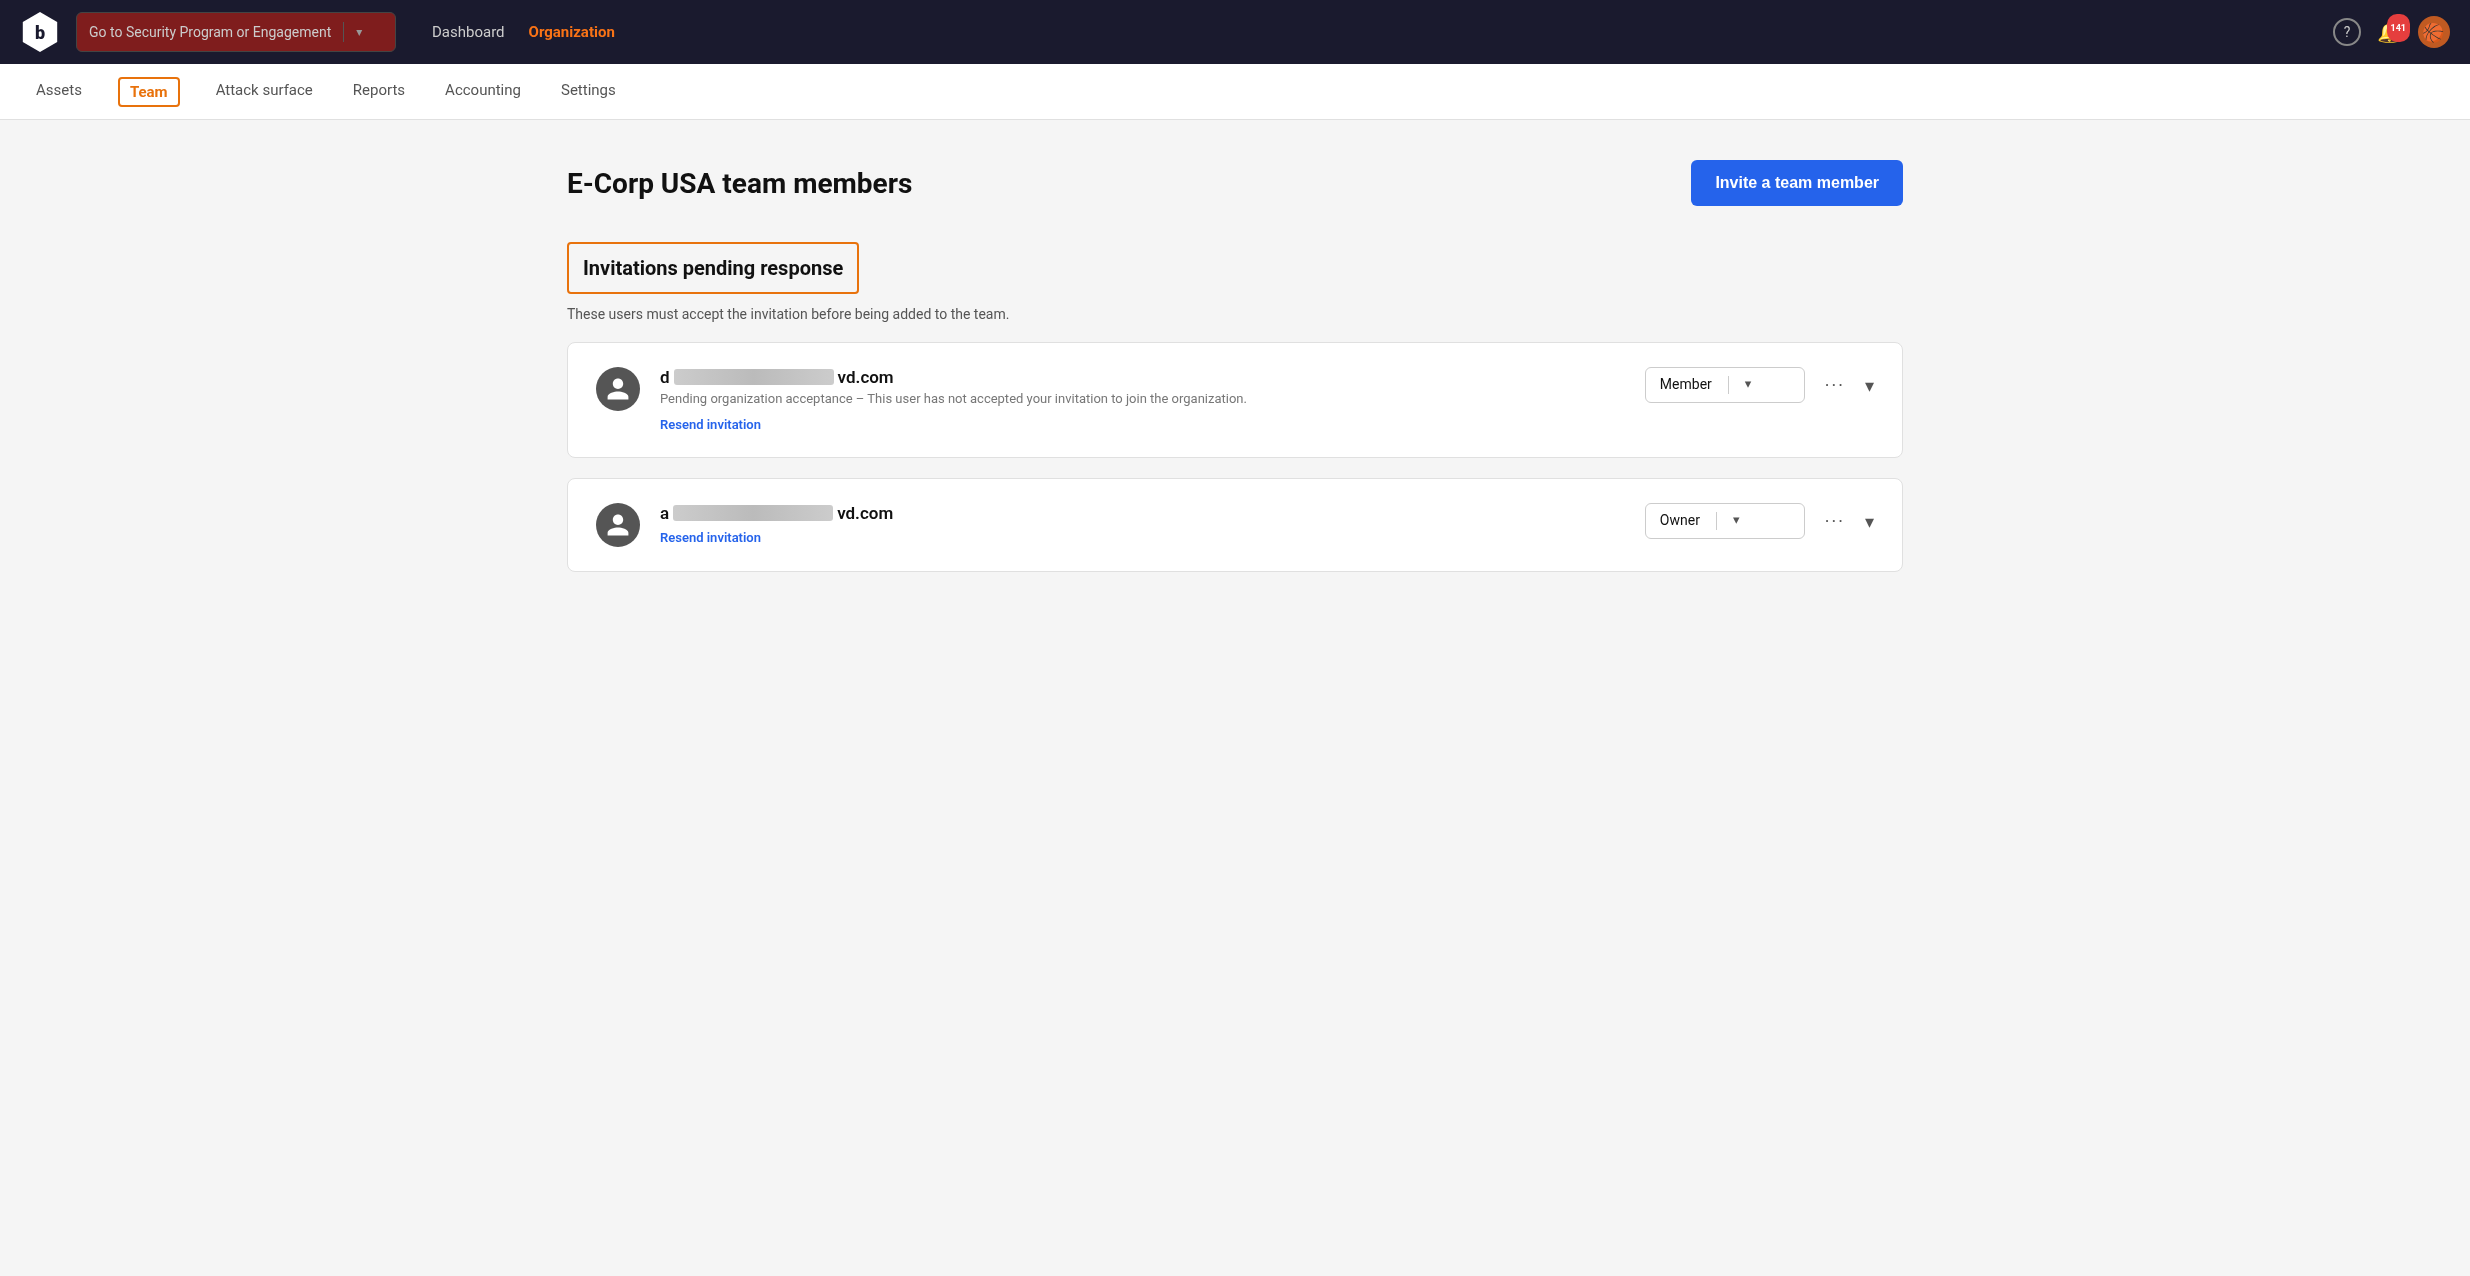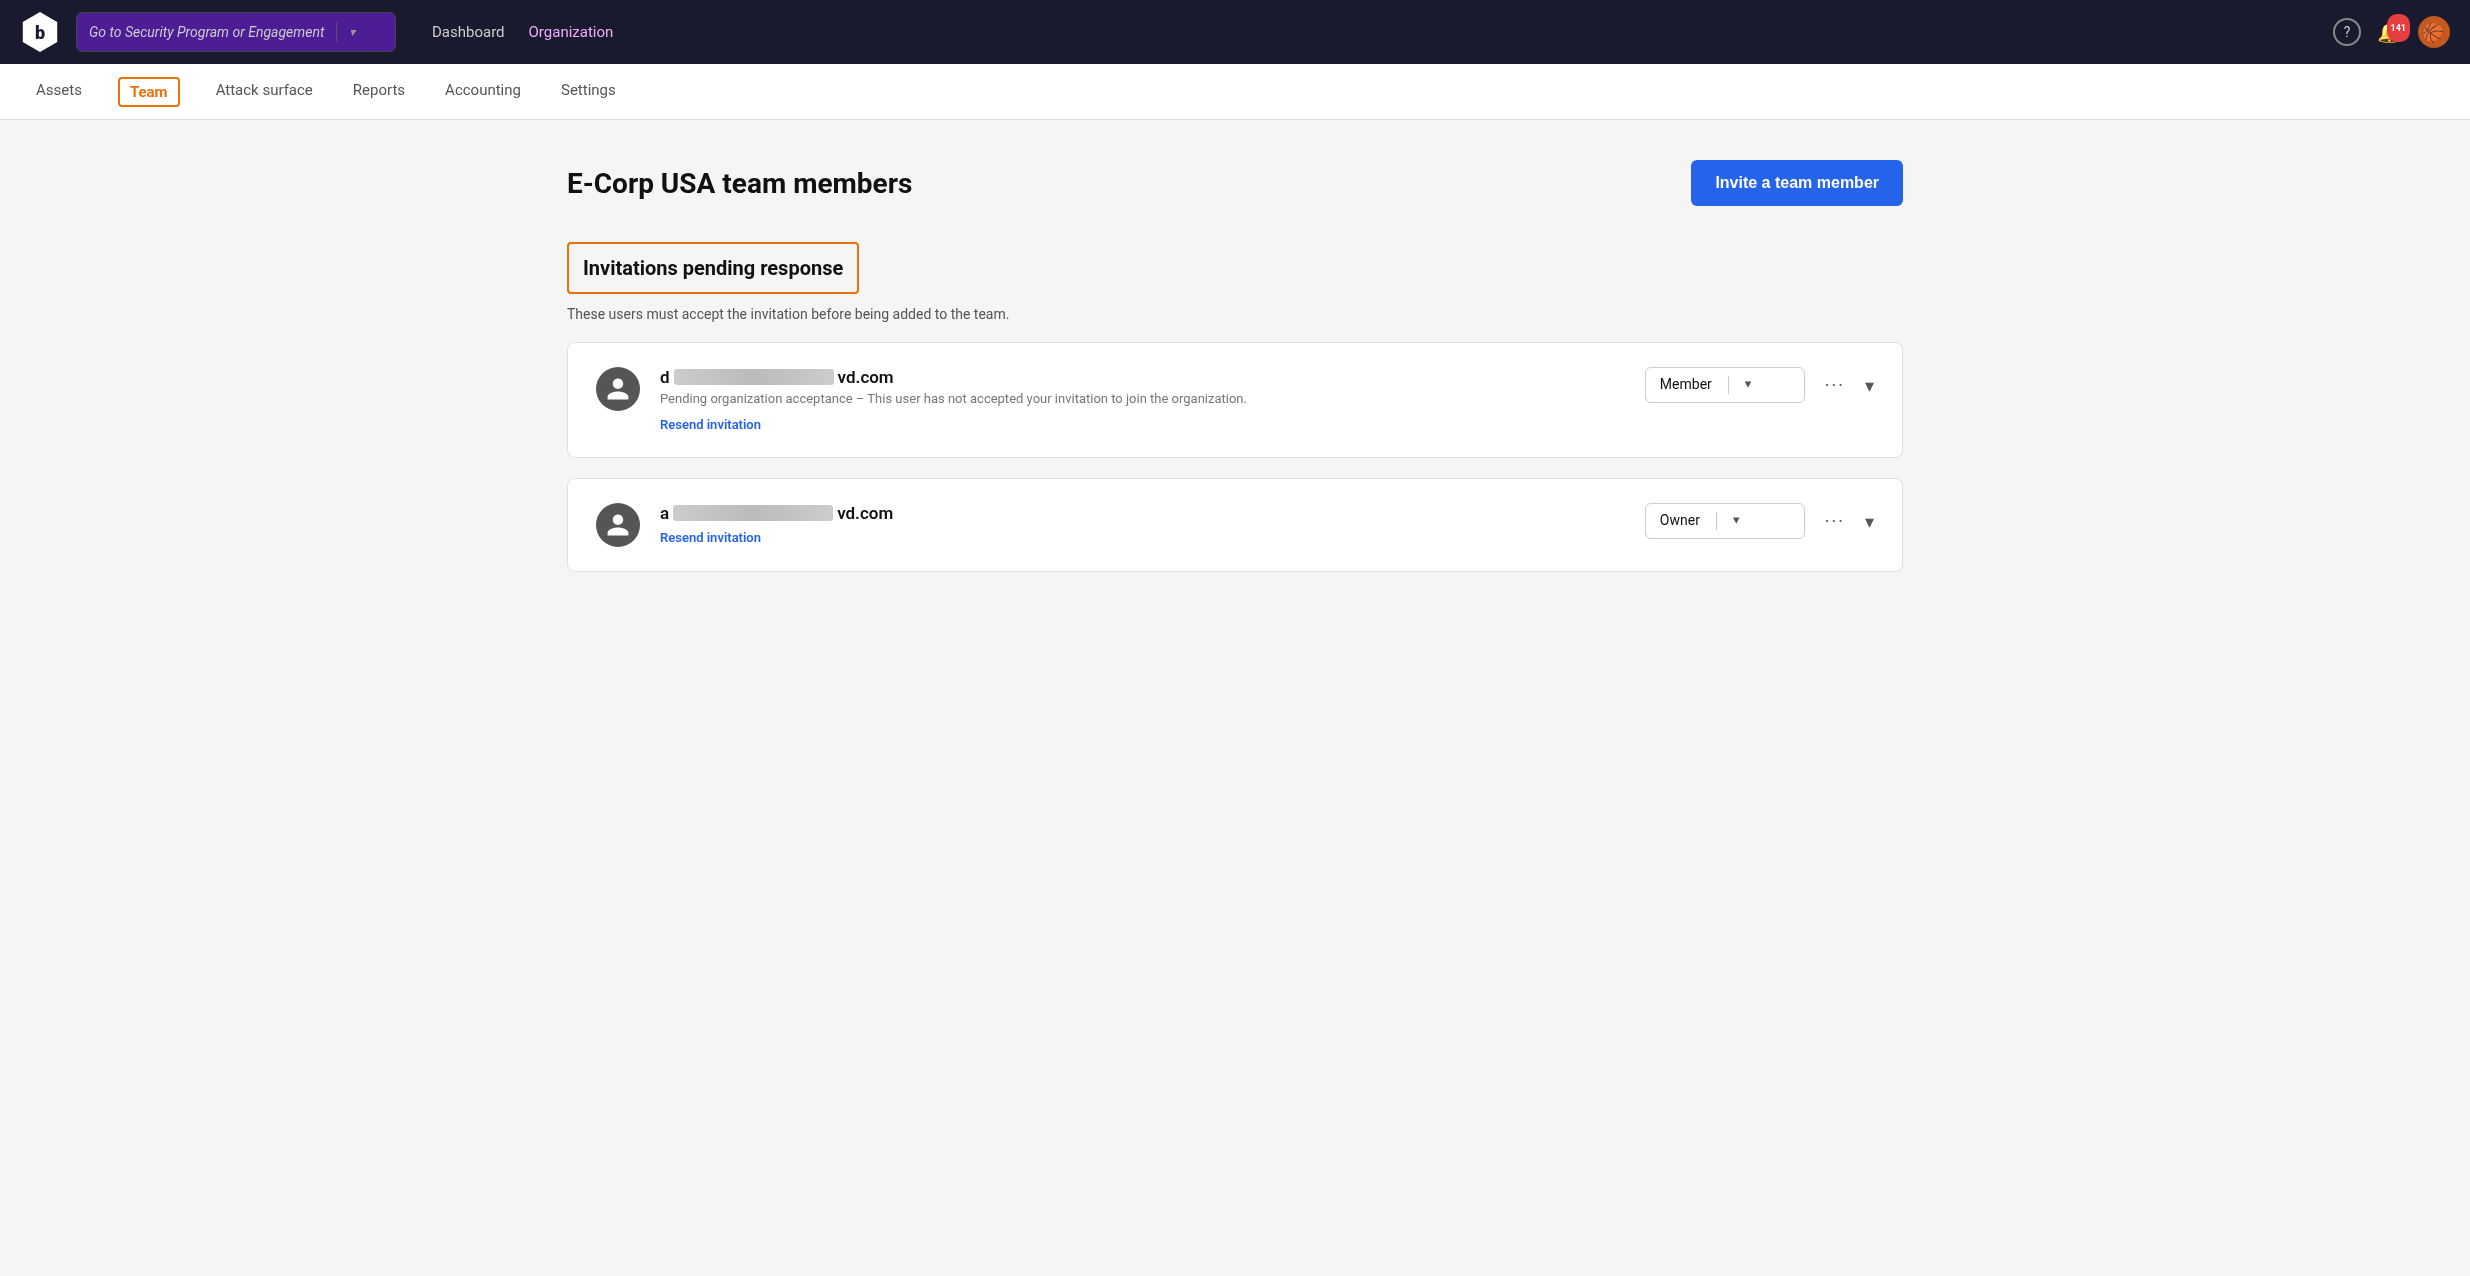--- a/index.html
+++ b/index.html
@@ -17,36 +17,35 @@
     .logo {
       width: 40px; height: 40px;
       background: #fff;
       clip-path: polygon(50% 0%, 93% 25%, 93% 75%, 50% 100%, 7% 75%, 7% 25%);
       display: flex; align-items: center; justify-content: center;
       font-weight: 900; color: #1a1a2e; font-size: 18px;
       flex-shrink: 0;
     }
     .search-bar {
       display: flex; align-items: center;
-      background: #4c1d95;
+      background: #7f1d1d;
       border: 1px solid #444;
       border-radius: 6px;
       padding: 0 12px;
       height: 40px;
       min-width: 320px;
       gap: 8px;
       color: #ccc;
       font-size: 14px;
-      font-style: italic;
     }
     .search-bar .divider { width: 1px; height: 20px; background: #555; margin: 0 4px; }
     .search-bar .chevron { font-size: 12px; color: #999; }
     .nav-links { display: flex; align-items: center; gap: 24px; margin-left: 20px; }
     .nav-link { color: #ccc; font-size: 15px; text-decoration: none; text-align: right; }
-    .nav-link.active { color: #f0abfc; font-weight: 400; }
+    .nav-link.active { color: #f97316; font-weight: 700; }
     .nav-right { margin-left: auto; display: flex; align-items: center; gap: 16px; }
     .help-icon { width: 28px; height: 28px; border-radius: 50%; border: 2px solid #888; display: flex; align-items: center; justify-content: center; color: #ccc; font-size: 14px; }
     .notif-wrapper { position: relative; }
     .notif-icon { font-size: 20px; color: #ccc; }
     .notif-badge {
       position: absolute; top: -6px; right: -8px;
       background: #e53e3e; color: #fff; font-size: 9px;
       border-radius: 10px; padding: 9px 4px; font-weight: 700;
     }
     .avatar { width: 32px; height: 32px; border-radius: 50%; background: #c05a22; display: flex; align-items: center; justify-content: center; font-size: 18px; }

